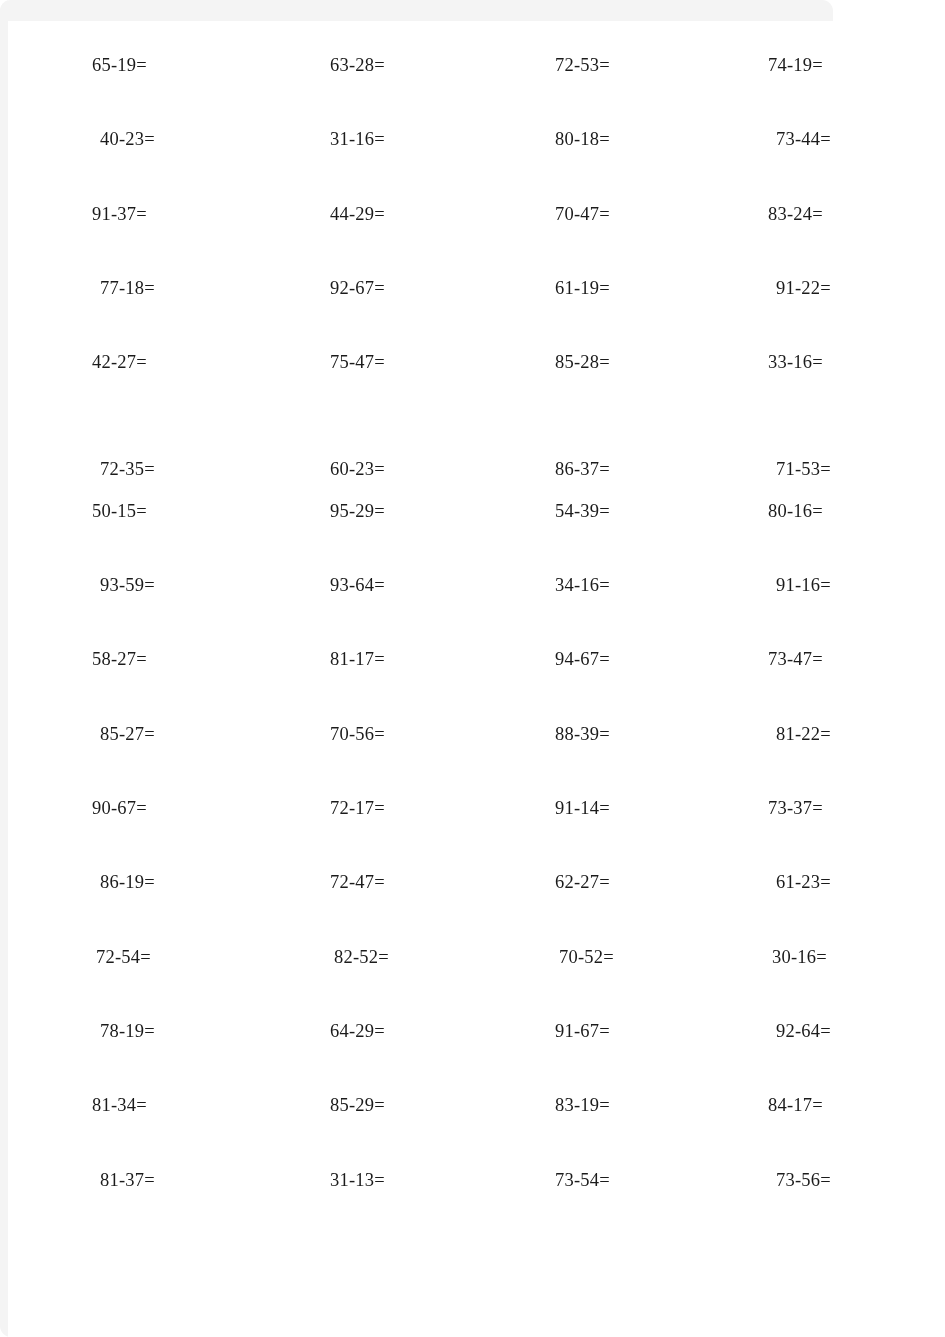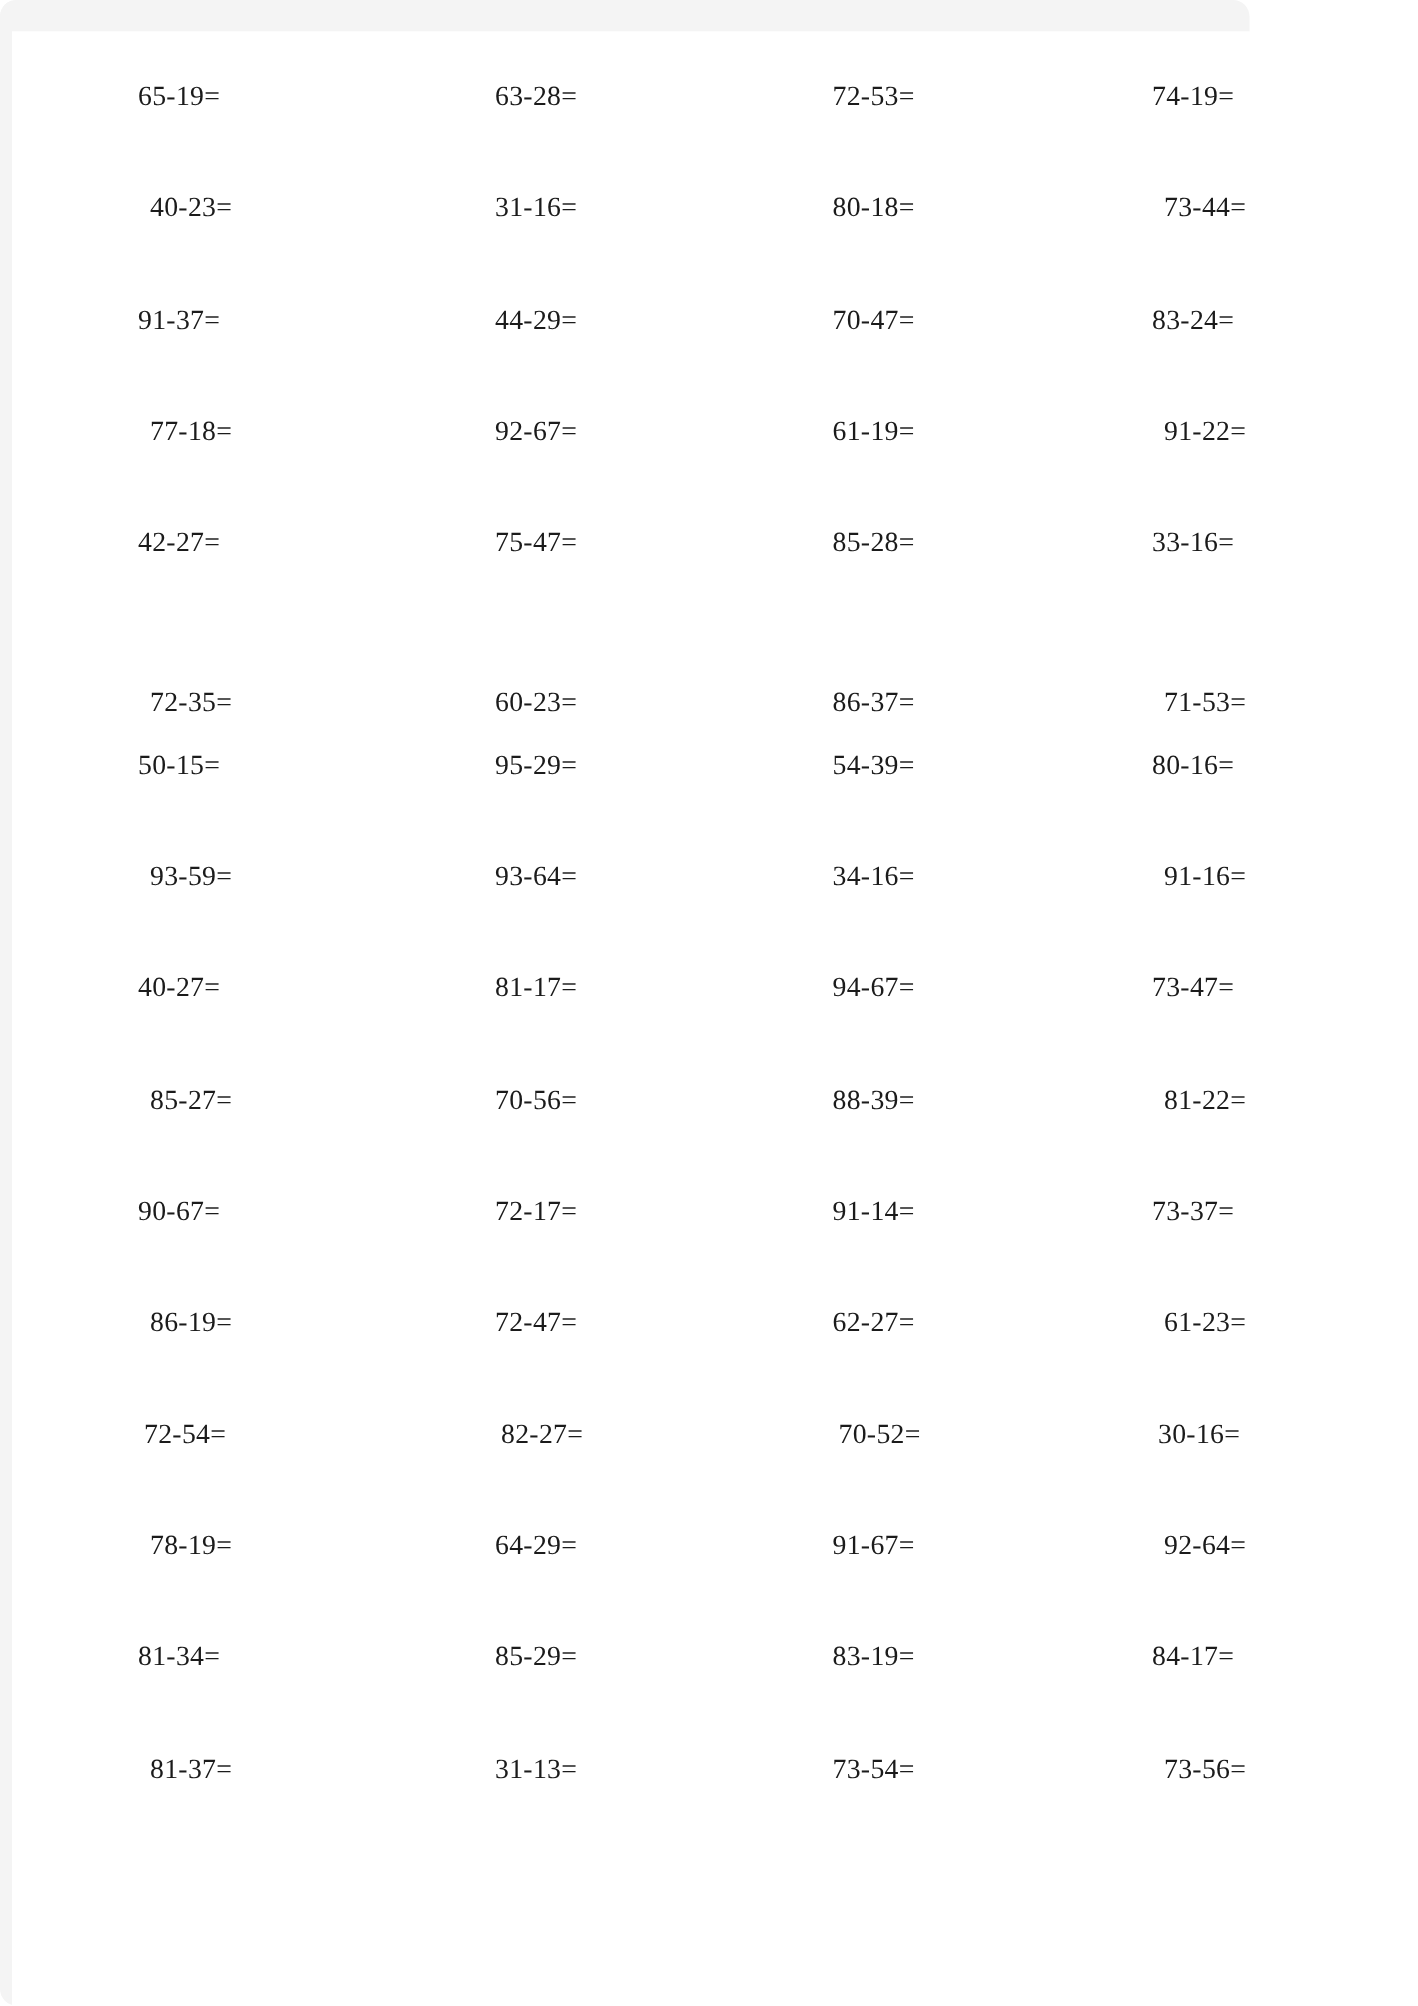--- a/index.html
+++ b/index.html
@@ -120,21 +120,21 @@
           <div class="problem-cell col-2">54-39=</div>
           <div class="problem-cell col-3">80-16=</div>
         </div>
         <div class="problem-row row-indent" style="top: 549.1px; position: absolute; left: 0px; right: 0px;">
           <div class="problem-cell col-0">93-59=</div>
           <div class="problem-cell col-1">93-64=</div>
           <div class="problem-cell col-2">34-16=</div>
           <div class="problem-cell col-3">91-16=</div>
         </div>
         <div class="problem-row" style="top: 623.4px; position: absolute; left: 0px; right: 0px;">
-          <div class="problem-cell col-0">40-27=</div>
+          <div class="problem-cell col-0">58-27=</div>
           <div class="problem-cell col-1">81-17=</div>
           <div class="problem-cell col-2">94-67=</div>
           <div class="problem-cell col-3">73-47=</div>
         </div>
         <div class="problem-row row-indent" style="top: 697.7px; position: absolute; left: 0px; right: 0px;">
           <div class="problem-cell col-0">85-27=</div>
           <div class="problem-cell col-1">70-56=</div>
           <div class="problem-cell col-2">88-39=</div>
           <div class="problem-cell col-3">81-22=</div>
         </div>
@@ -145,21 +145,21 @@
           <div class="problem-cell col-3">73-37=</div>
         </div>
         <div class="problem-row row-indent" style="top: 846.3px; position: absolute; left: 0px; right: 0px;">
           <div class="problem-cell col-0">86-19=</div>
           <div class="problem-cell col-1">72-47=</div>
           <div class="problem-cell col-2">62-27=</div>
           <div class="problem-cell col-3">61-23=</div>
         </div>
         <div class="problem-row" style="top: 920.6px; position: absolute; left: 4px; right: 0px;">
           <div class="problem-cell col-0">72-54=</div>
-          <div class="problem-cell col-1">82-27=</div>
+          <div class="problem-cell col-1">82-52=</div>
           <div class="problem-cell col-2">70-52=</div>
           <div class="problem-cell col-3">30-16=</div>
         </div>
         <div class="problem-row row-indent" style="top: 994.9px; position: absolute; left: 0px; right: 0px; font-family: Liberation Serif, serif;">
           <div class="problem-cell col-0">78-19=</div>
           <div class="problem-cell col-1">64-29=</div>
           <div class="problem-cell col-2">91-67=</div>
           <div class="problem-cell col-3">92-64=</div>
         </div>
         <div class="problem-row" style="top: 1069.2px; position: absolute; left: 0px; right: 0px;">

